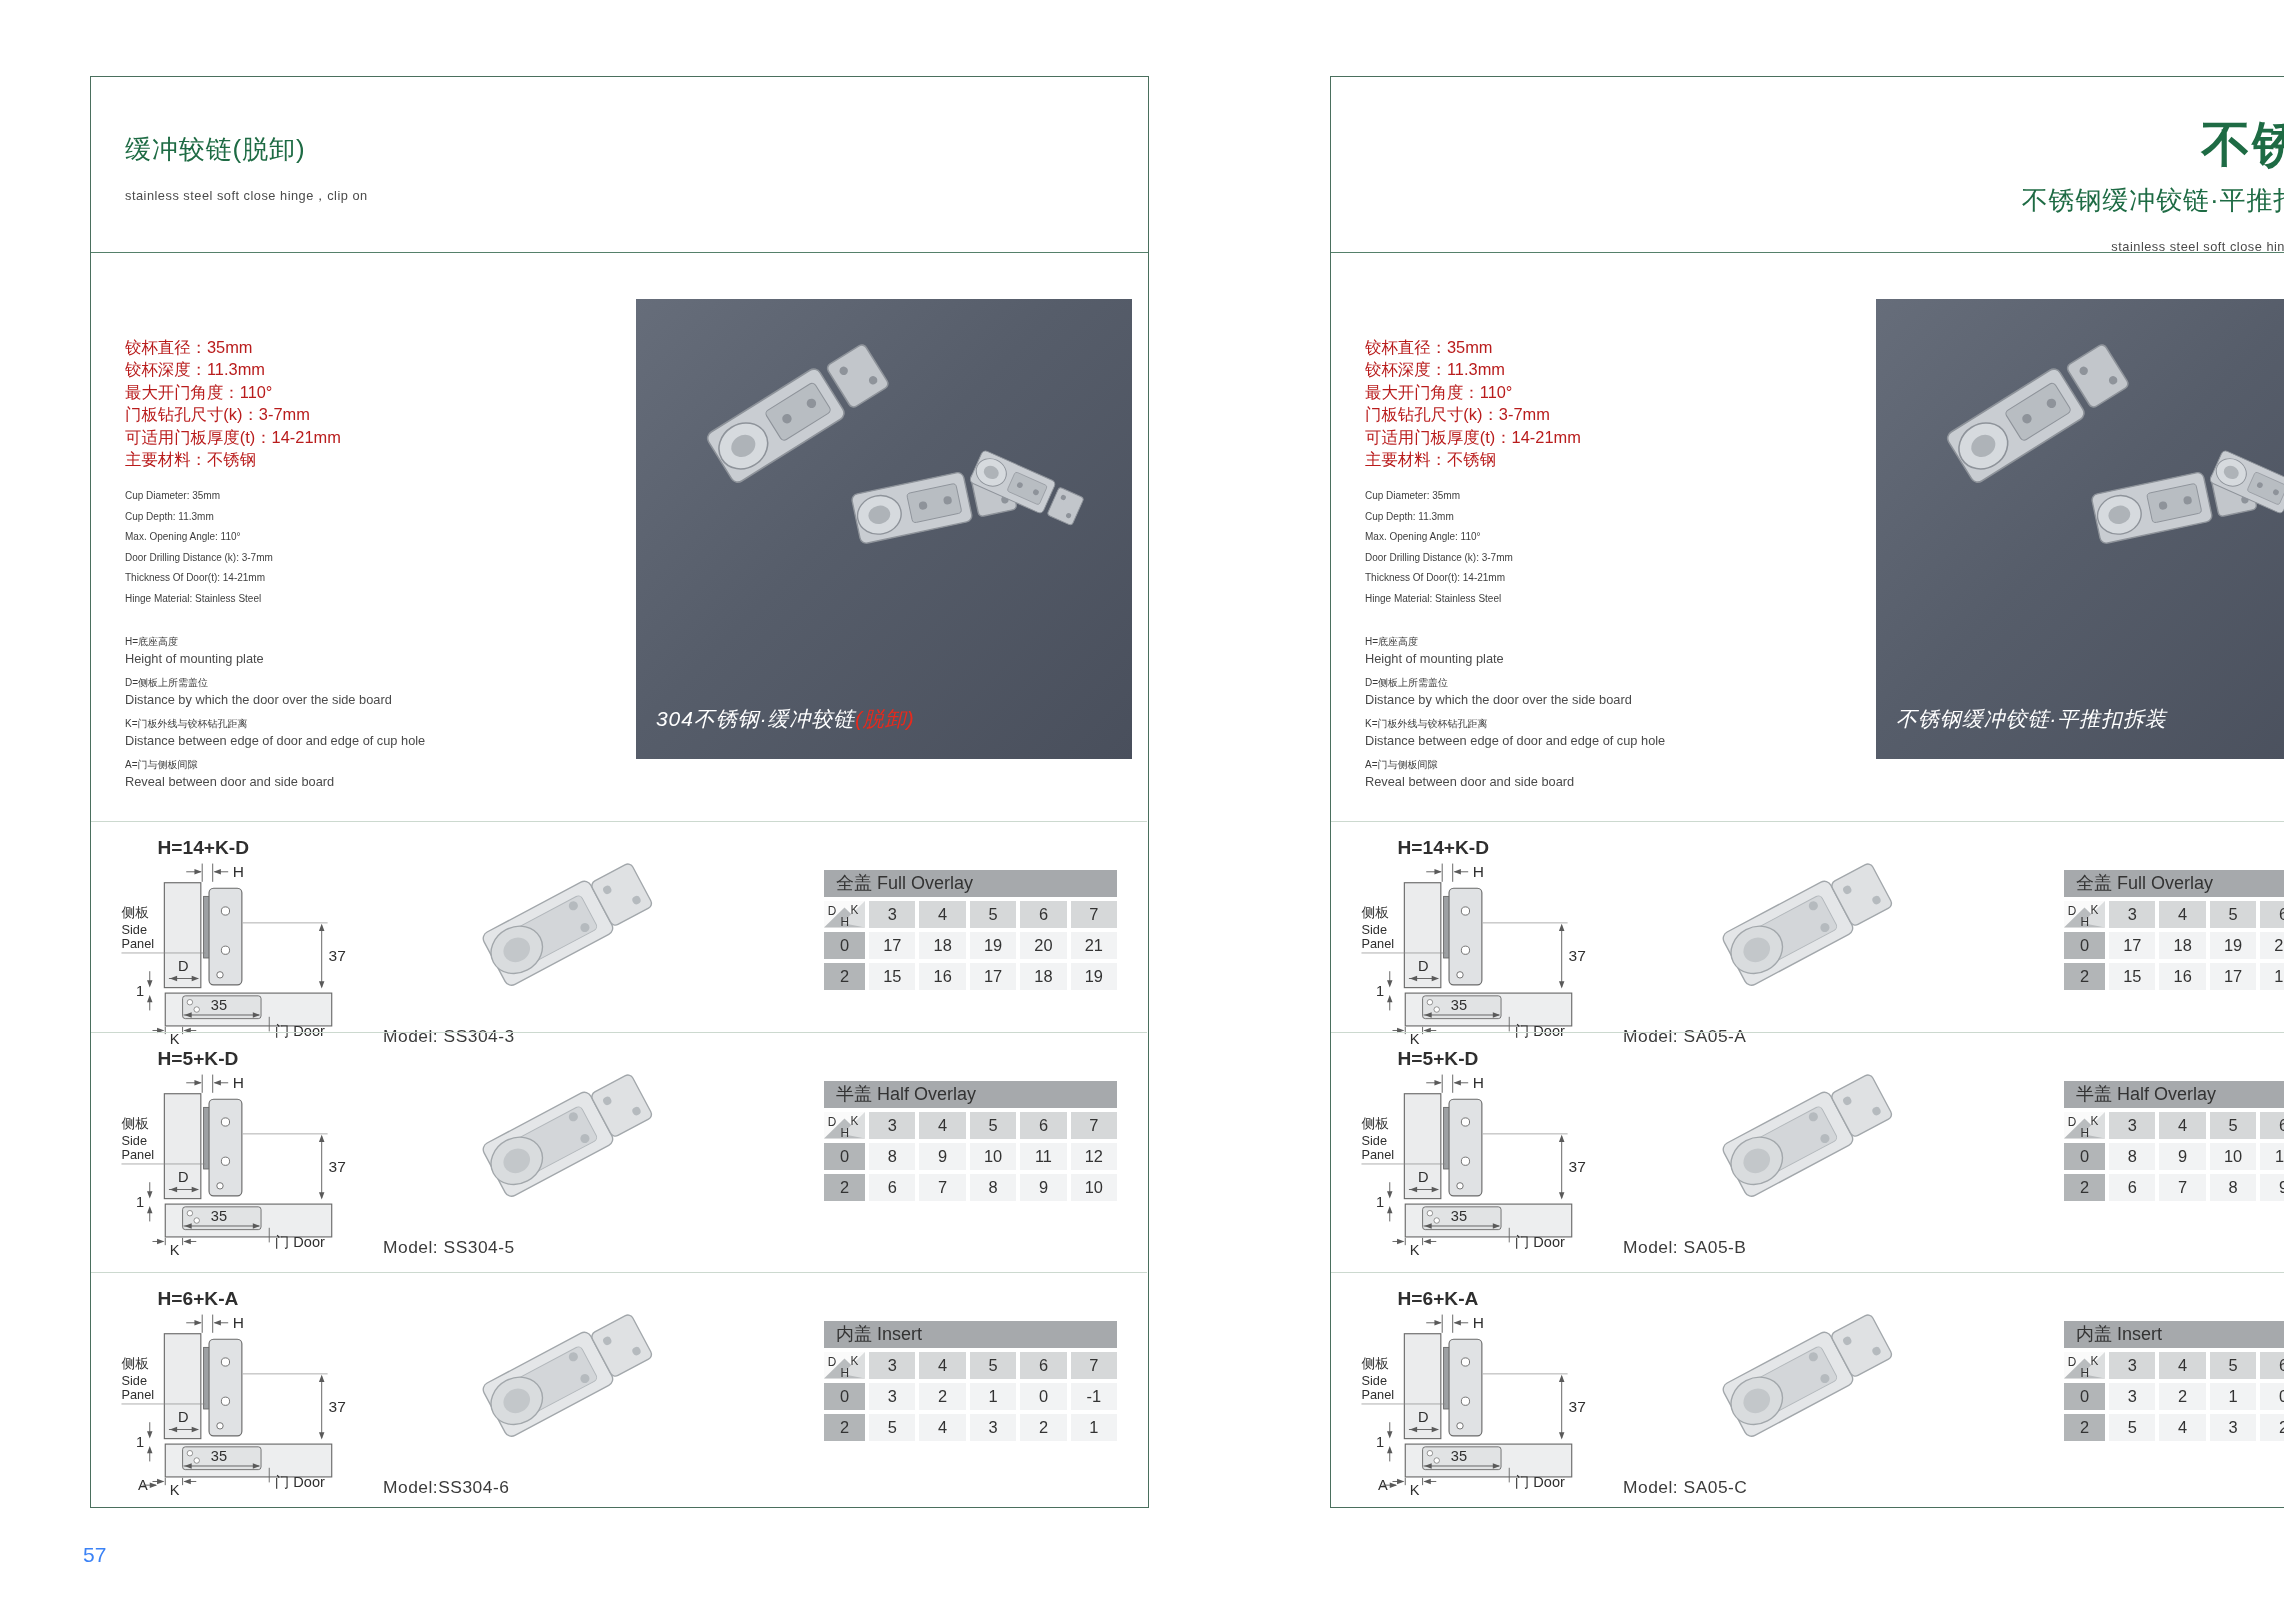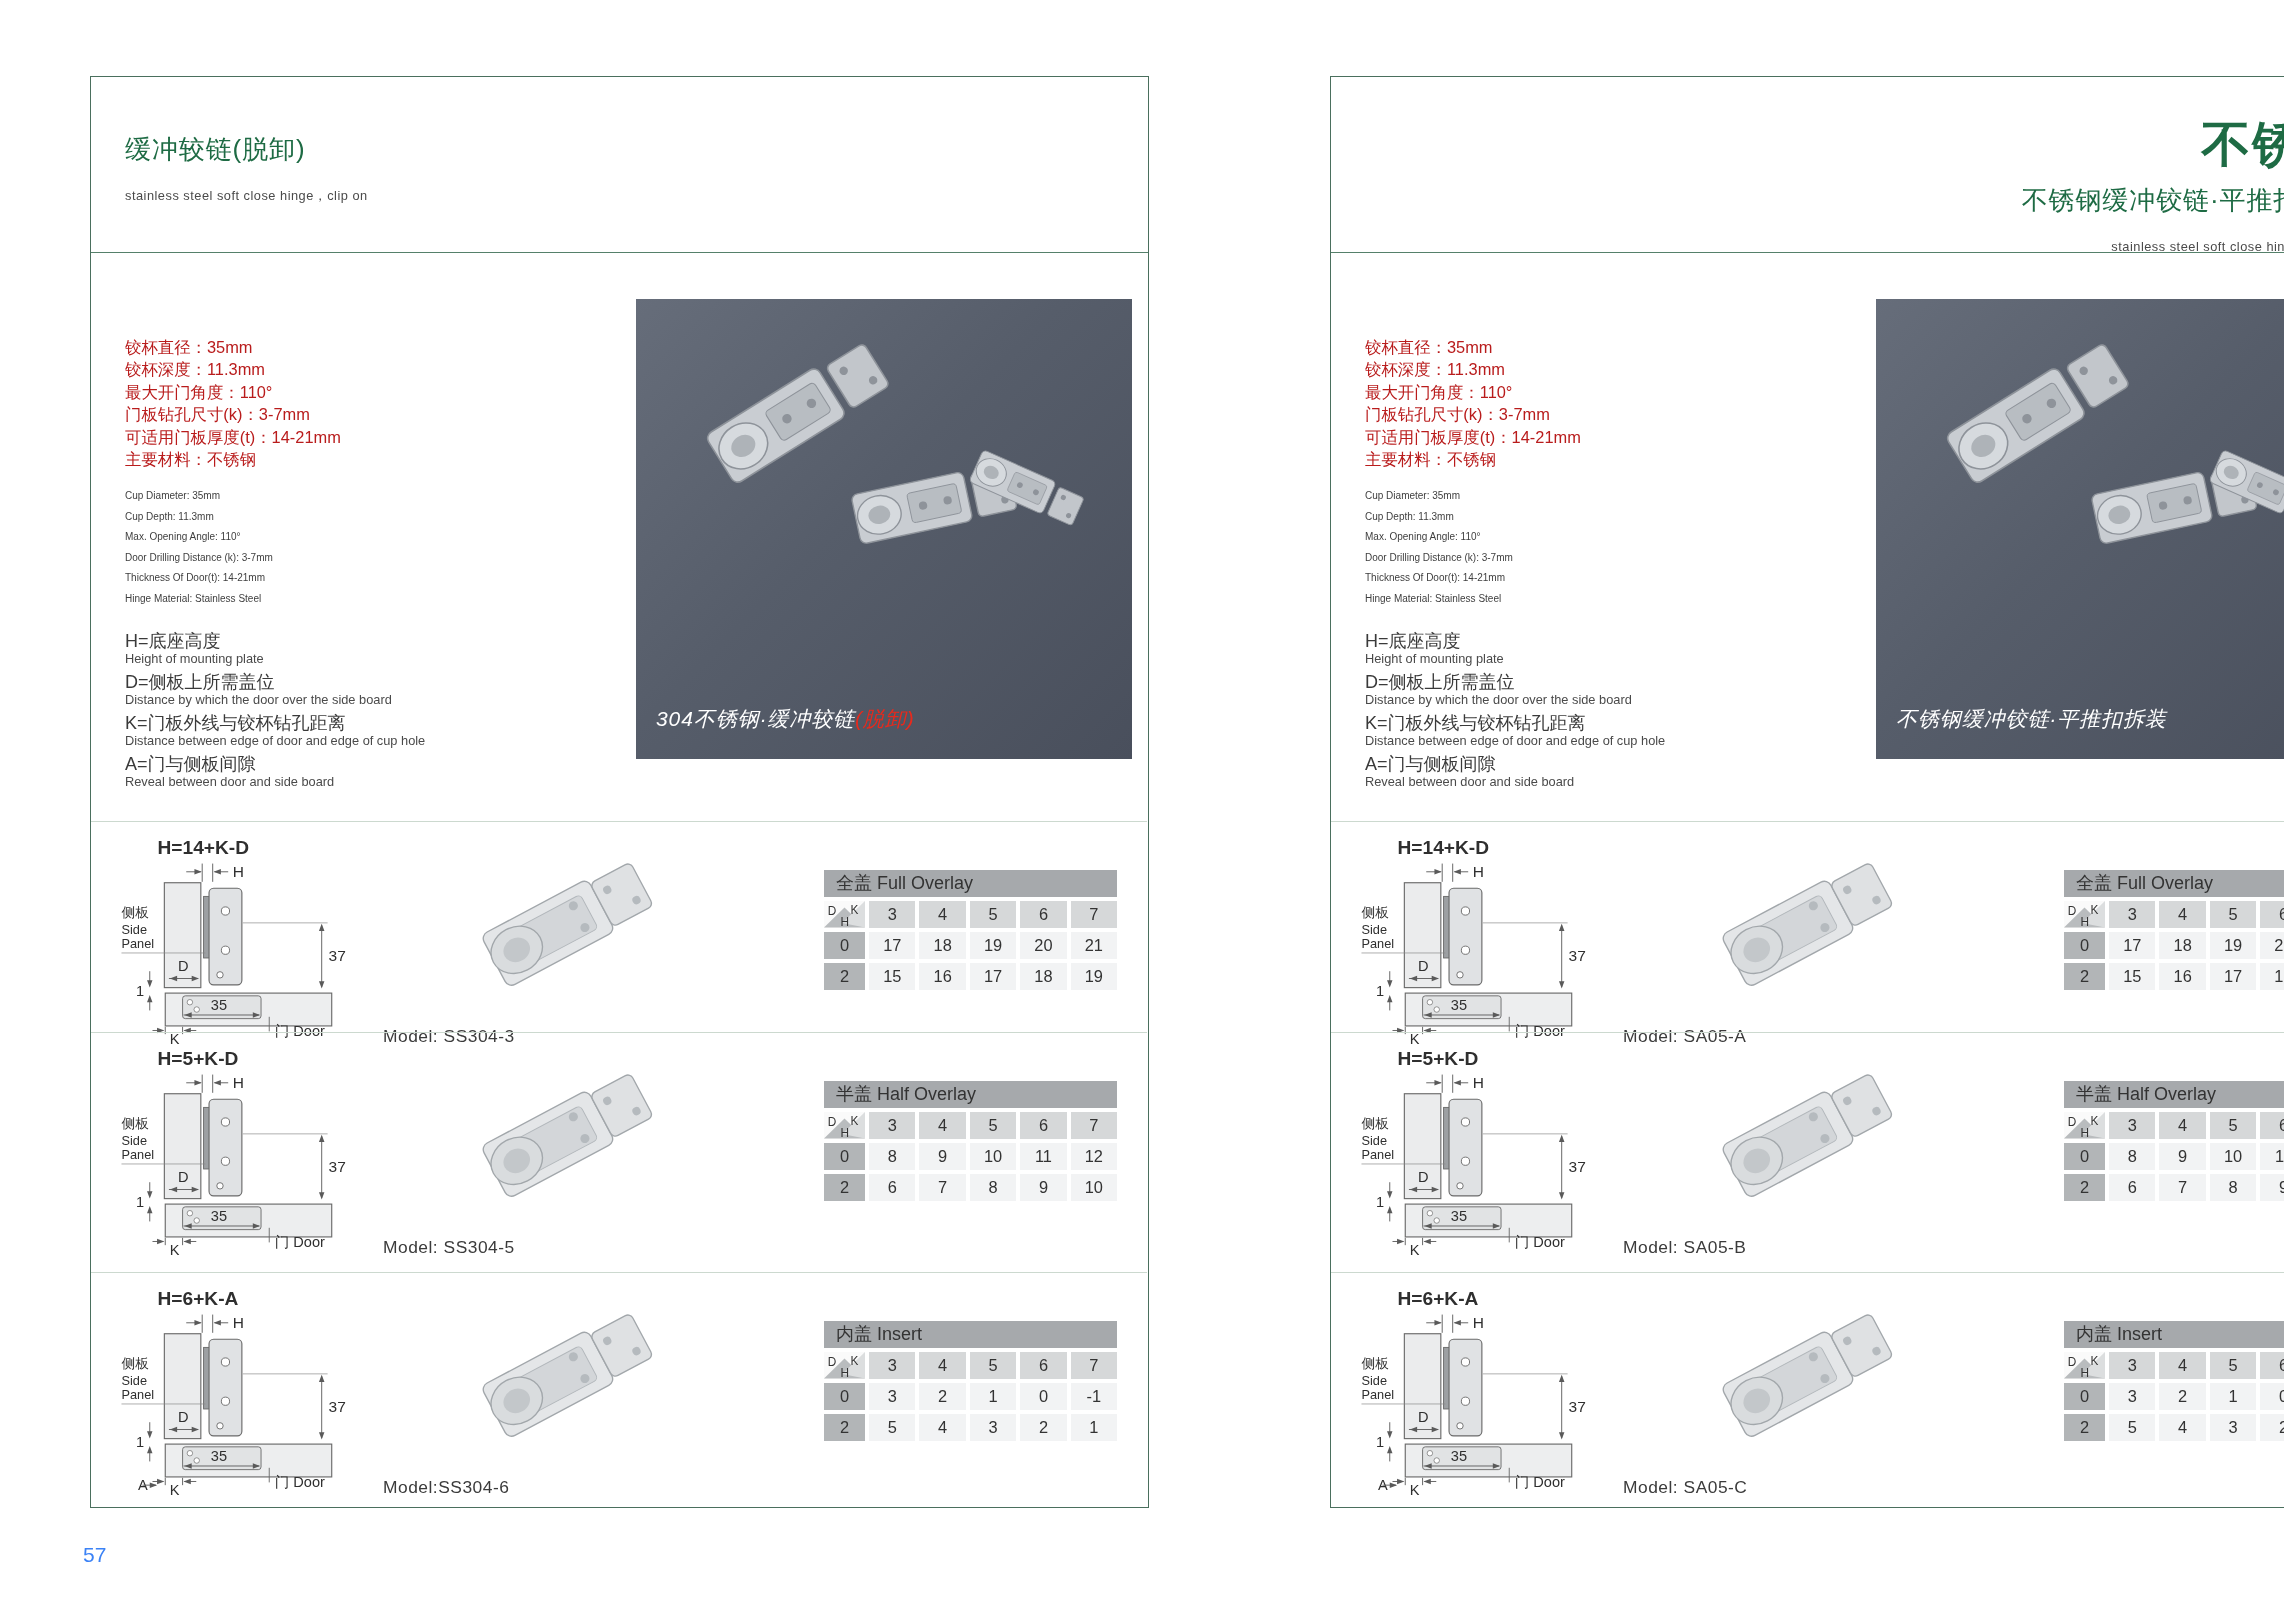--- a/index.html
+++ b/index.html
@@ -17,21 +17,21 @@
   .page-subtitle{margin-top:13px;font-size:26px;color:#1e6b44;font-weight:400;letter-spacing:0.9px;}
   .page-subtitle-en{margin-top:21px;font-size:12.8px;color:#4a4a4a;letter-spacing:0.5px;}
   .header-line{position:absolute;left:0;right:0;top:175px;height:1.4px;background:#55806a;}
 
   .specs-cn{position:absolute;left:34px;top:259px;font-size:16.4px;color:#b91c1c;}
   .specs-cn div{height:22.4px;line-height:22.4px;}
   .specs-en{position:absolute;left:34px;top:397px;font-size:10px;color:#3e3e3e;margin-top:12px;}
   .specs-en div{height:20.6px;line-height:20.6px;}
 
   .legend{position:absolute;left:34px;top:556px;}
-  .legend .lg-cn{font-size:18px;color:#3a3a3a;line-height:17.4px;}
+  .legend .lg-cn{font-size:10px;color:#3a3a3a;line-height:17.4px;}
   .legend .lg-en{font-size:12.8px;color:#4a4a4a;line-height:14.6px;margin-top:1.8px;}
   .legend .lg-item{margin-bottom:7.3px;}
 
   .photo{position:absolute;left:545px;top:222px;width:496px;height:460px;
          background:linear-gradient(135deg,#666d7a 0%,#565d6a 45%,#494f5c 100%);overflow:hidden;}
   .photo-caption{position:absolute;left:20px;bottom:25.6px;font-size:21px;color:#ffffff;letter-spacing:0.9px;font-style:italic;}
   .photo-caption .red{color:#e8291c;}
 
   .section{position:absolute;left:0;width:1056px;height:238px;border-top:1.4px solid #ccd9cf;box-sizing:border-box;}
   .sec-1{top:715px;margin-top:29px;}

